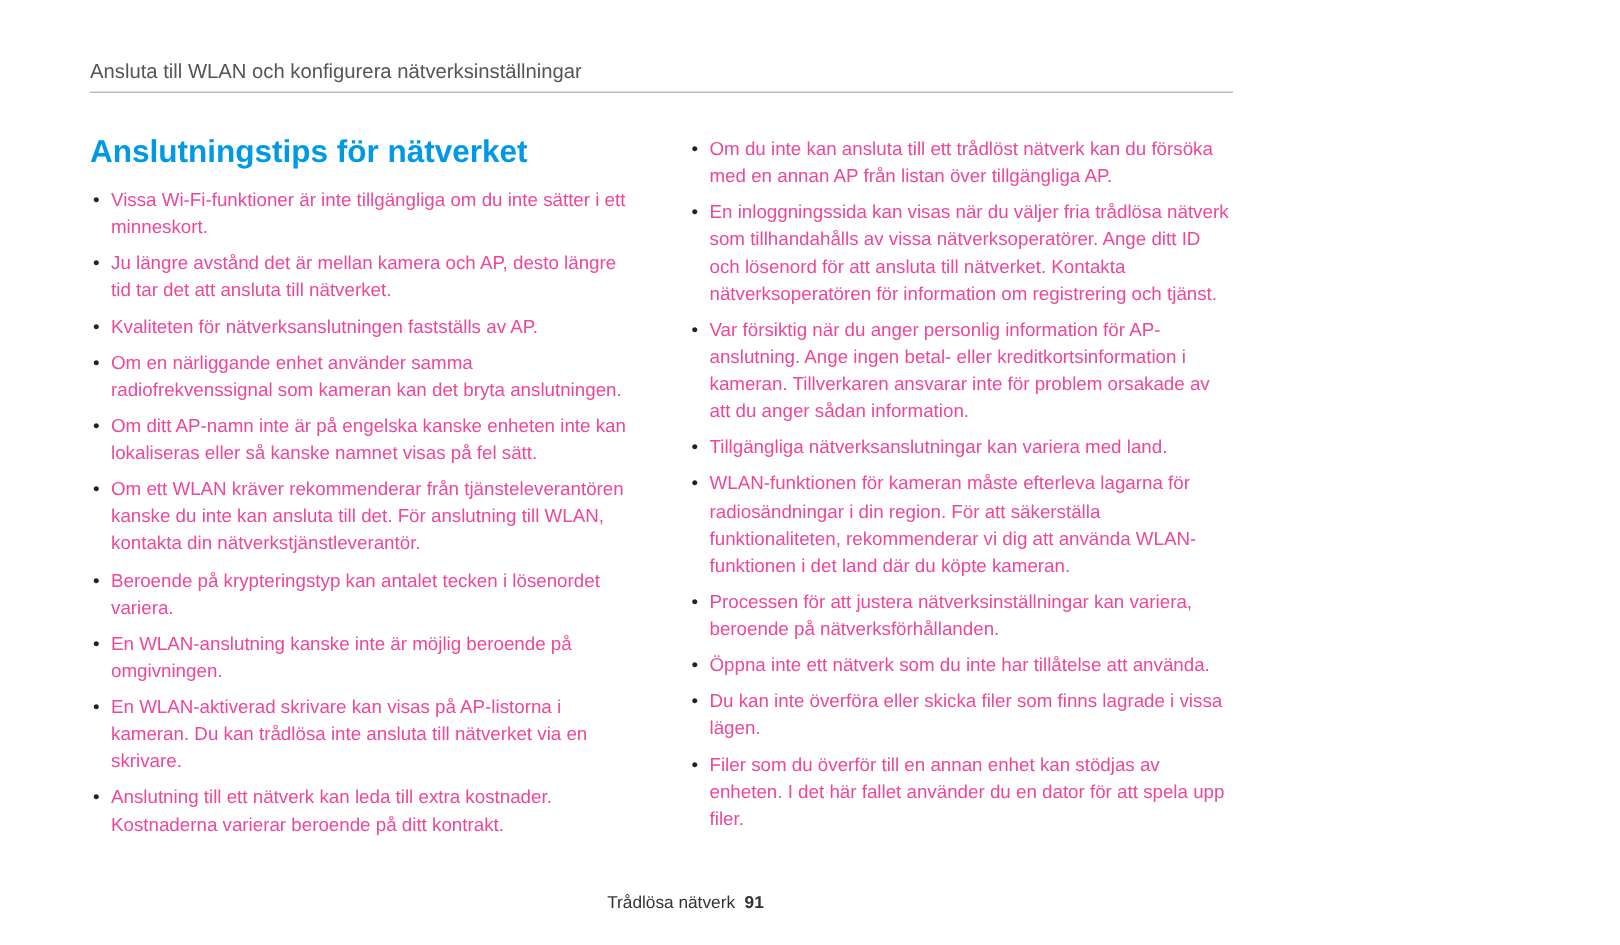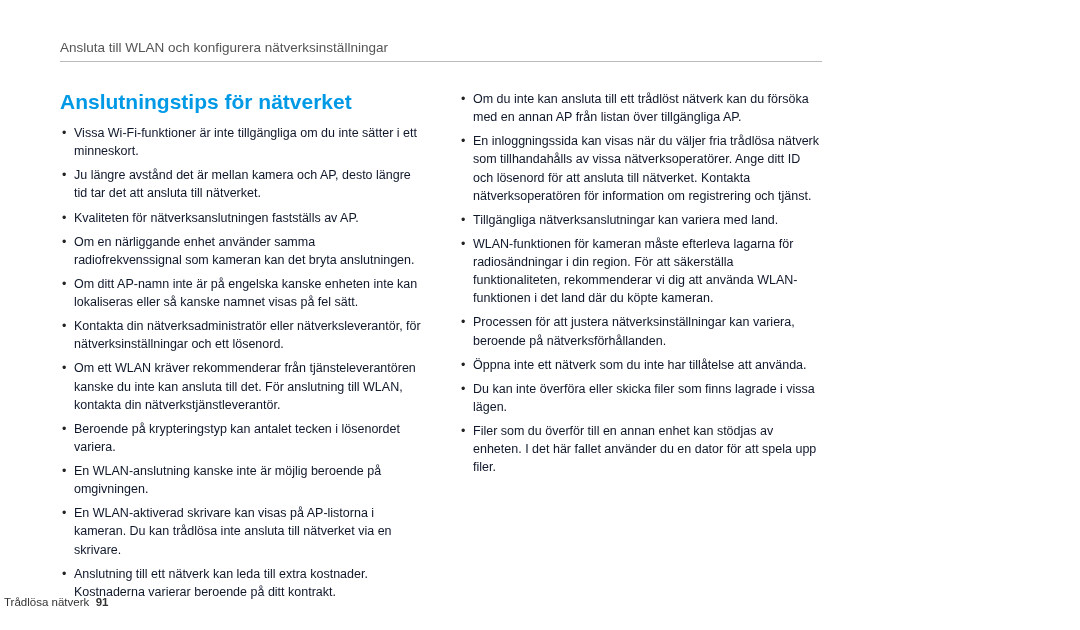--- a/index.html
+++ b/index.html
@@ -42,36 +42,37 @@
   ul.bullets {
     list-style: none;
     padding: 0;
     margin: 0;
   }
   ul.bullets li {
     position: relative;
     padding-left: 14px;
     font-size: 12.5px;
     line-height: 1.45;
-    color: #0f172a;
+    color: #ec4899;
     margin-bottom: 6px;
   }
   ul.bullets li::before {
     content: "•";
     position: absolute;
     left: 2px;
     top: 0;
     color: #222;
     font-size: 12.5px;
   }
   .footer {
     position: absolute;
     bottom: 22px;
-    left: 4px;
+    left: 16px;
     width: 100%;
+    text-align: center;
     font-size: 11.5px;
     color: #333;
   }
   .footer .page-num {
     font-weight: 600;
   }
 </style>
 </head>
 <body>
 
@@ -80,32 +81,32 @@
 
   <div class="cols">
     <div class="col">
       <h2 class="heading">Anslutningstips för nätverket</h2>
       <ul class="bullets">
         <li>Vissa Wi-Fi-funktioner är inte tillgängliga om du inte sätter i ett minneskort.</li>
         <li>Ju längre avstånd det är mellan kamera och AP, desto längre tid tar det att ansluta till nätverket.</li>
         <li>Kvaliteten för nätverksanslutningen fastställs av AP.</li>
         <li>Om en närliggande enhet använder samma radiofrekvenssignal som kameran kan det bryta anslutningen.</li>
         <li>Om ditt AP-namn inte är på engelska kanske enheten inte kan lokaliseras eller så kanske namnet visas på fel sätt.</li>
-        <li>Kontakta din nätverksadministratör eller nätverksleverantör, för nätverksinställningar och ett lösenord.</li>
         <li>Om ett WLAN kräver rekommenderar från tjänsteleverantören kanske du inte kan ansluta till det. För anslutning till WLAN, kontakta din nätverkstjänstleverantör.</li>
         <li>Beroende på krypteringstyp kan antalet tecken i lösenordet variera.</li>
         <li>En WLAN-anslutning kanske inte är möjlig beroende på omgivningen.</li>
         <li>En WLAN-aktiverad skrivare kan visas på AP-listorna i kameran. Du kan trådlösa inte ansluta till nätverket via en skrivare.</li>
         <li>Anslutning till ett nätverk kan leda till extra kostnader. Kostnaderna varierar beroende på ditt kontrakt.</li>
       </ul>
     </div>
     <div class="col">
       <ul class="bullets">
         <li>Om du inte kan ansluta till ett trådlöst nätverk kan du försöka med en annan AP från listan över tillgängliga AP.</li>
         <li>En inloggningssida kan visas när du väljer fria trådlösa nätverk som tillhandahålls av vissa nätverksoperatörer. Ange ditt ID och lösenord för att ansluta till nätverket. Kontakta nätverksoperatören för information om registrering och tjänst.</li>
+        <li>Var försiktig när du anger personlig information för AP-anslutning. Ange ingen betal- eller kreditkortsinformation i kameran. Tillverkaren ansvarar inte för problem orsakade av att du anger sådan information.</li>
         <li>Tillgängliga nätverksanslutningar kan variera med land.</li>
         <li>WLAN-funktionen för kameran måste efterleva lagarna för radiosändningar i din region. För att säkerställa funktionaliteten, rekommenderar vi dig att använda WLAN-funktionen i det land där du köpte kameran.</li>
         <li>Processen för att justera nätverksinställningar kan variera, beroende på nätverksförhållanden.</li>
         <li>Öppna inte ett nätverk som du inte har tillåtelse att använda.</li>
         <li>Du kan inte överföra eller skicka filer som finns lagrade i vissa lägen.</li>
         <li>Filer som du överför till en annan enhet kan stödjas av enheten. I det här fallet använder du en dator för att spela upp filer.</li>
       </ul>
     </div>
   </div>
 

